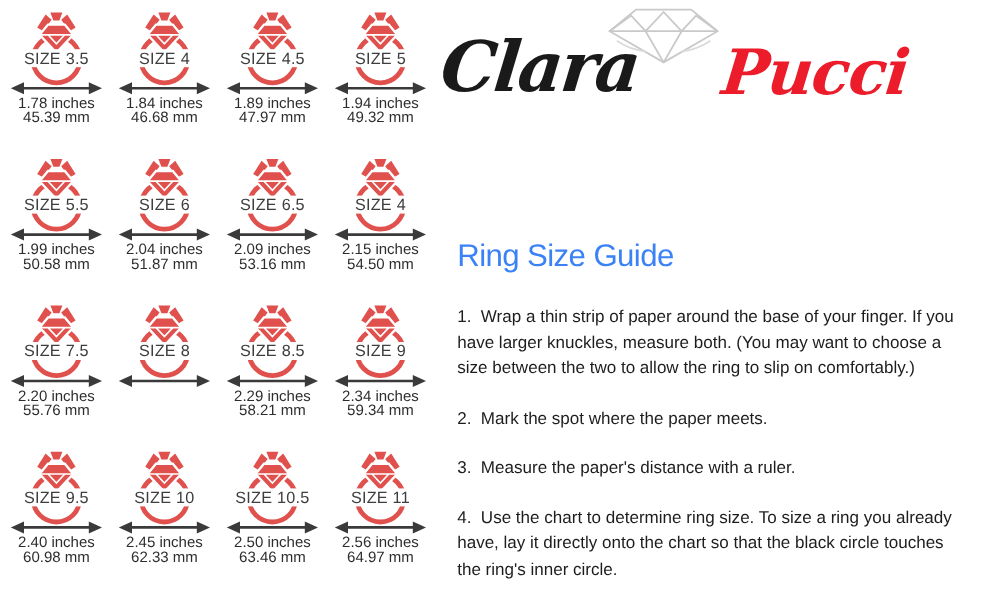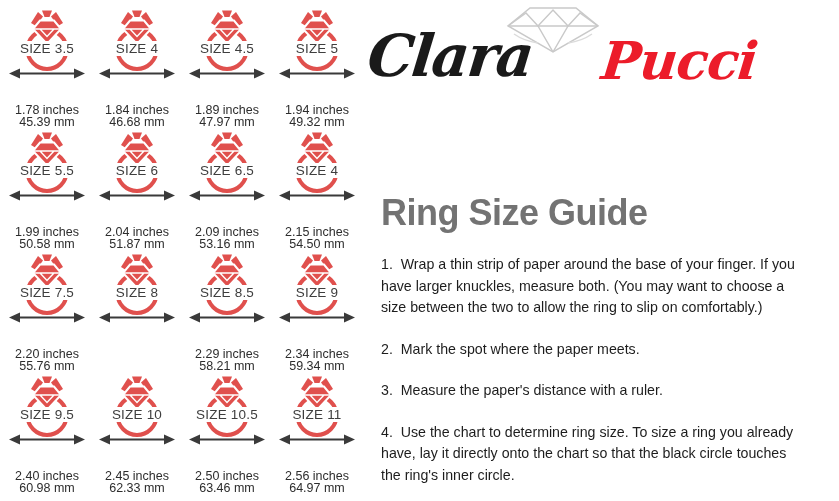--- a/index.html
+++ b/index.html
@@ -15,34 +15,34 @@
     display:grid; grid-template-columns:repeat(4, 90px); grid-auto-rows:122px;
   }
   .ring-cell { position:relative; width:90px; height:122px; }
   .ring-cell svg.ring-art { position:absolute; left:0; top:0; }
   .size-label {
     position:absolute; top:33px; left:0; right:0; text-align:center;
     font-size:13.5px; line-height:15px; color:#3e3e3e; letter-spacing:0.2px;
   }
   .size-label span { background:#ffffff; padding:0 2px; white-space:nowrap; }
   .measure {
-    position:absolute; top:96px; left:0; right:0; text-align:center;
+    position:absolute; top:72px; left:0; right:0; text-align:center;
     font-size:12.5px; line-height:12px; color:#2d2d2d;
   }
 
   
   .logo-script { position:absolute; font-family:"DejaVu Serif", serif; font-style:italic; font-weight:600; }
   .logo-clara { left:368px; top:22px; font-size:58px; color:#1a1a1a; letter-spacing:-2px; transform:skewX(-6deg); }
   .logo-pucci { left:602px; top:30px; font-size:52px; color:#ec1c2a; letter-spacing:-1px; transform:skewX(-6deg); }
   .logo-diamond { position:absolute; left:500px; top:2px; }
 
   
   .guide { position:absolute; left:381px; top:194px; width:452px; color:#1d1d1d; }
   .guide h1 {
-    font-size:36px; line-height:38px; font-weight:bold; color:#737373;
+    font-size:26px; line-height:38px; font-weight:normal; color:#3b82f6;
     letter-spacing:-0.5px; margin:0 0 22px 0;
   }
   .guide p {
     font-size:14.2px; line-height:21.5px; margin:0 0 20px 0;
     white-space:pre-wrap; color:#1d1d1d;
   }
 </style>
 </head>
 <body>
 

